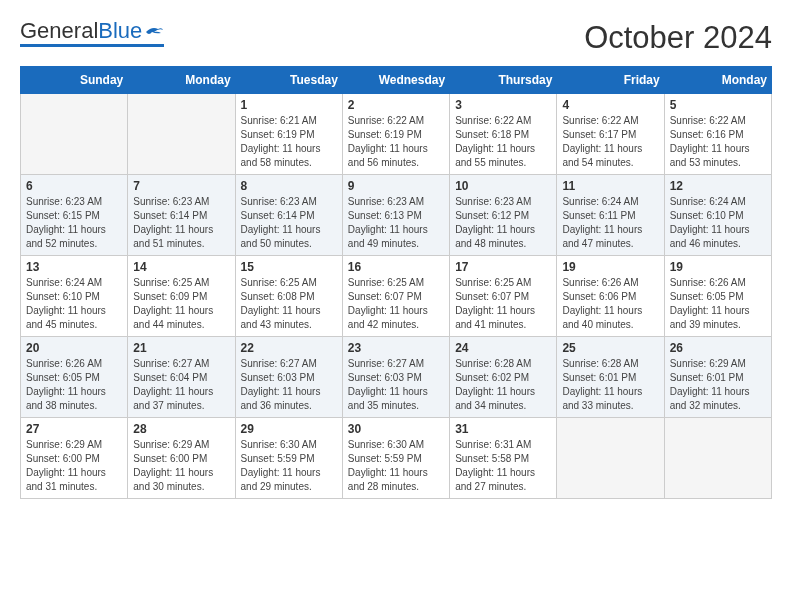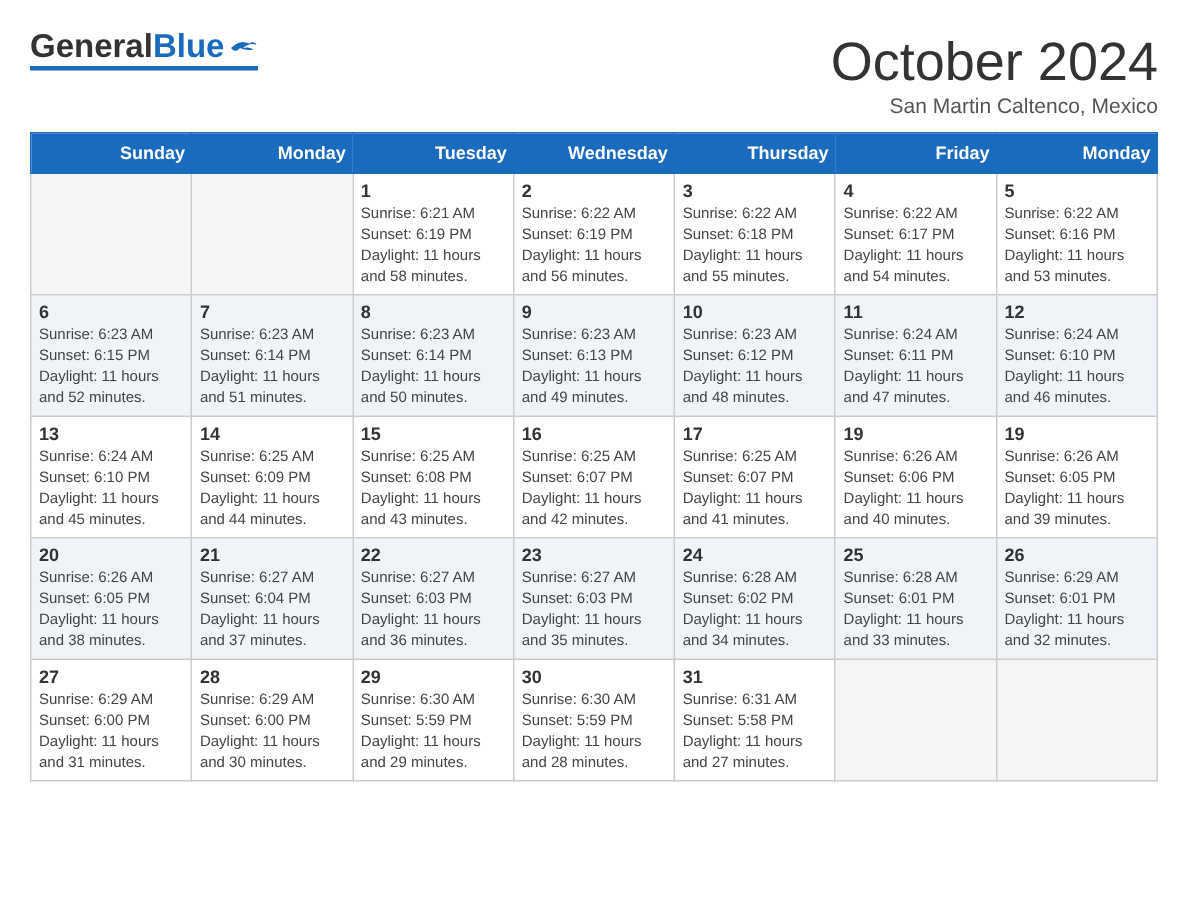--- a/index.html
+++ b/index.html
@@ -16,21 +16,21 @@
       align-items: flex-start;
       margin-bottom: 10px;
     }
     .logo {
       display: flex;
       flex-direction: column;
       align-items: flex-start;
     }
     .logo-text {
       font-size: 22px;
-      font-weight: bold;
+      font-weight: normal;
       color: #333;
       line-height: 1;
     }
     .logo-text .general { color: #333; }
     .logo-text .blue { color: #1a6bbd; }
     .logo-bird {
       width: 20px;
       height: 14px;
       margin-left: 2px;
     }
@@ -41,21 +41,21 @@
     .logo-underline {
       height: 3px;
       background: #1a6bbd;
       width: 100%;
       margin-top: 2px;
     }
     .title-section {
       text-align: right;
     }
     .month-title {
-      font-size: 36px;
+      font-size: 31px;
       font-weight: normal;
       color: #333;
     }
     .location-title {
       font-size: 14px;
       color: #555;
     }
     .calendar {
       width: 100%;
       border-collapse: collapse;
@@ -107,21 +107,20 @@
         <span class="general">General</span><span class="blue">Blue</span>
       </span>
       <svg class="logo-bird" viewBox="0 0 20 14" xmlns="http://www.w3.org/2000/svg">
         <path d="M2,8 Q8,2 14,5 Q18,3 19,6 Q15,4 10,8 Q14,7 17,9 Q12,10 8,8 Q5,12 2,8Z" fill="#1a6bbd"></path>
       </svg>
     </div>
     <div class="logo-underline"></div>
   </div>
   <div class="title-section">
     <div class="month-title">October 2024</div>
-    <div class="location-title">San Martin Caltenco, Mexico</div>
   </div>
 </div>
 
 <table class="calendar">
   <thead>
     <tr>
     <th>Sunday</th>
         <th>Monday</th>
         <th>Tuesday</th>
         <th>Wednesday</th>

